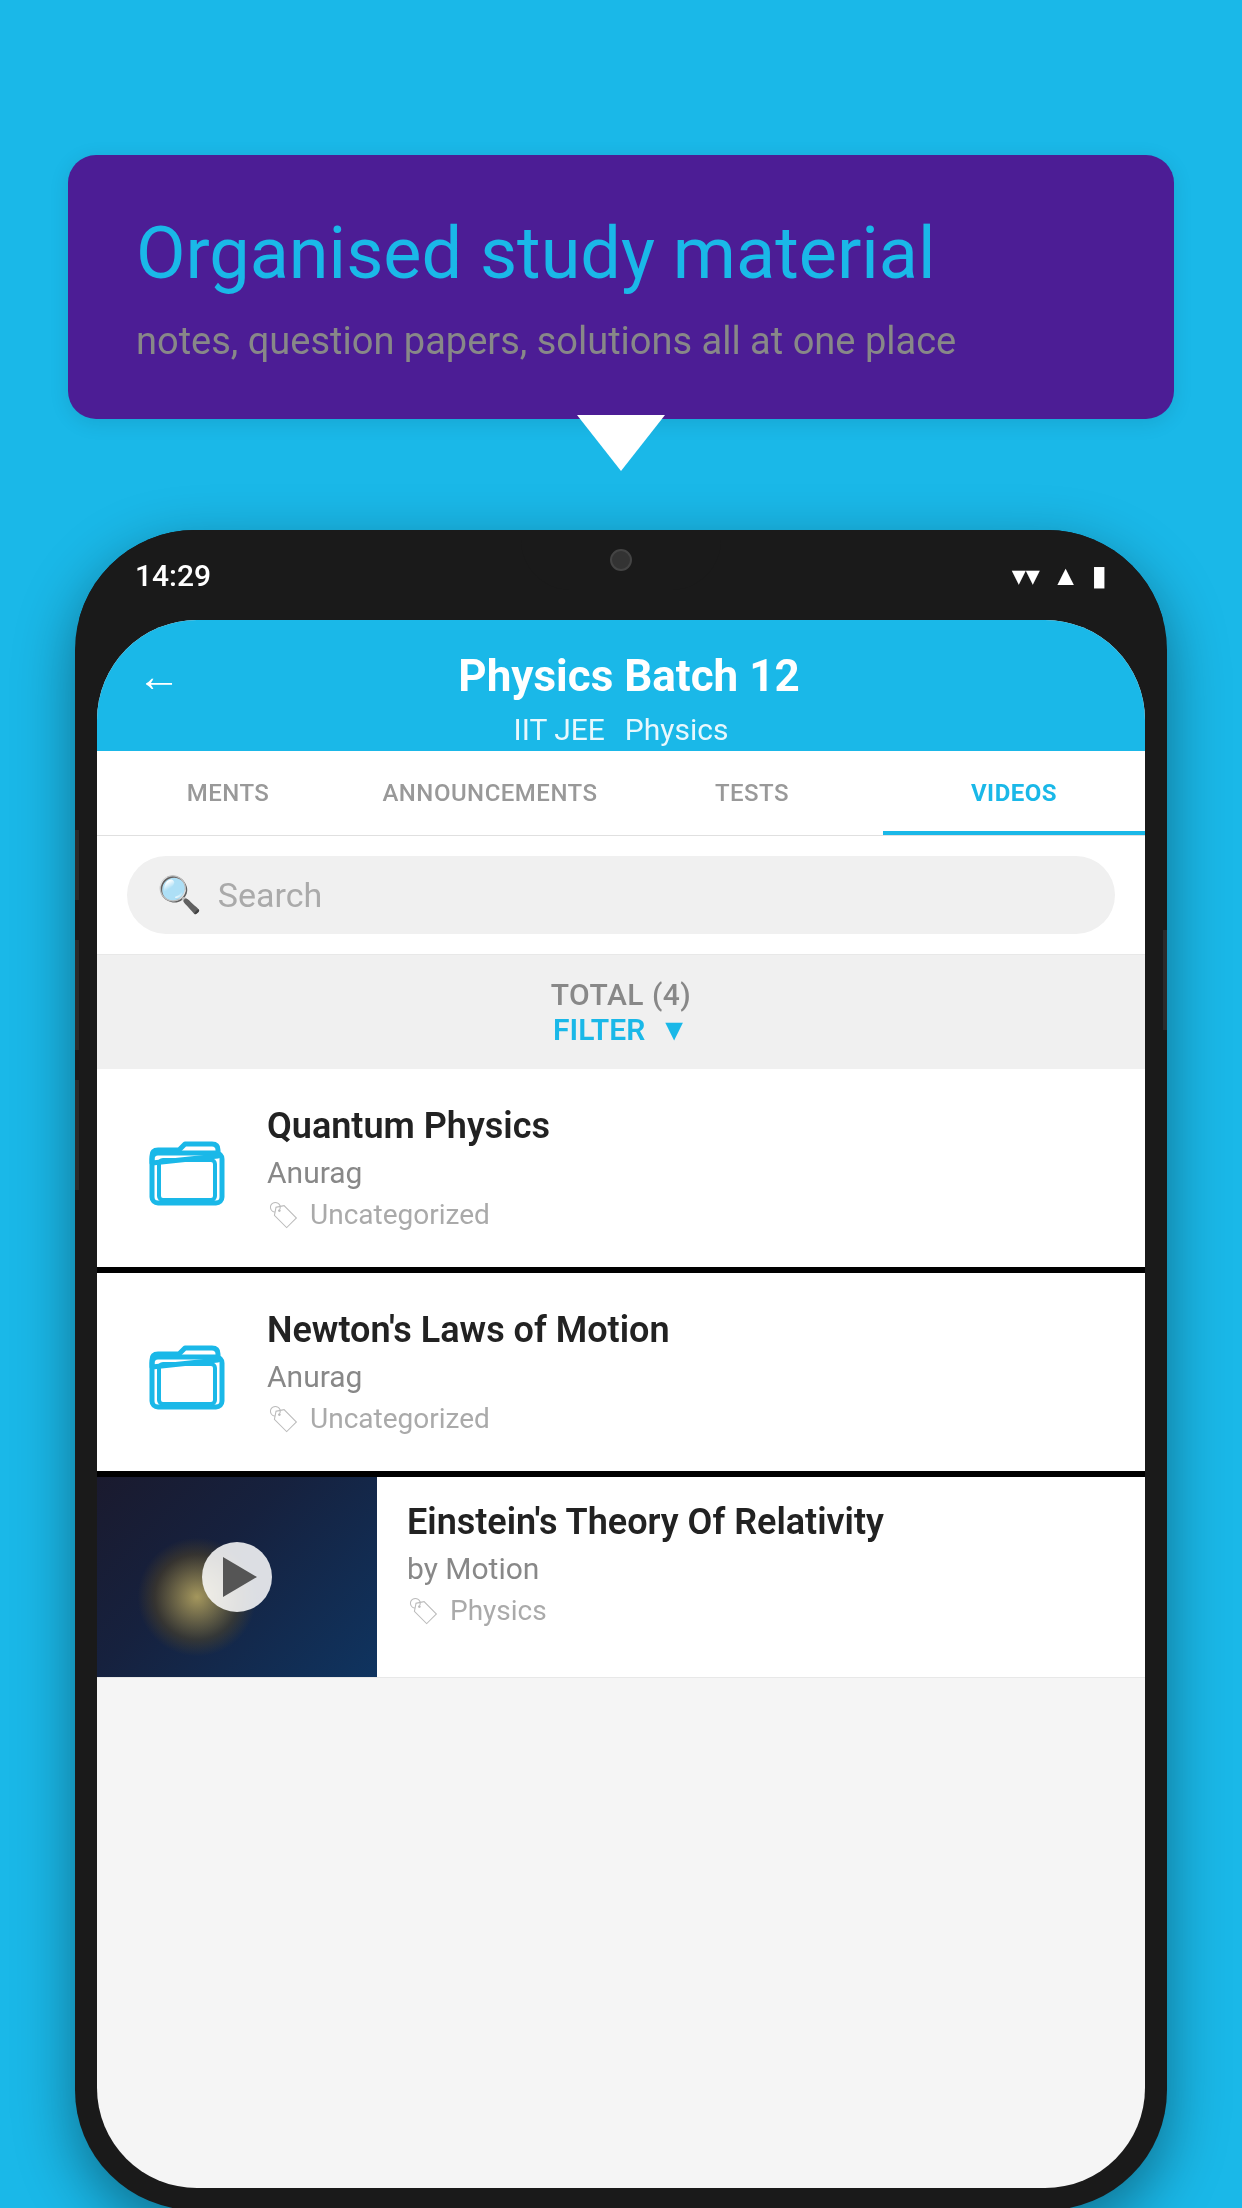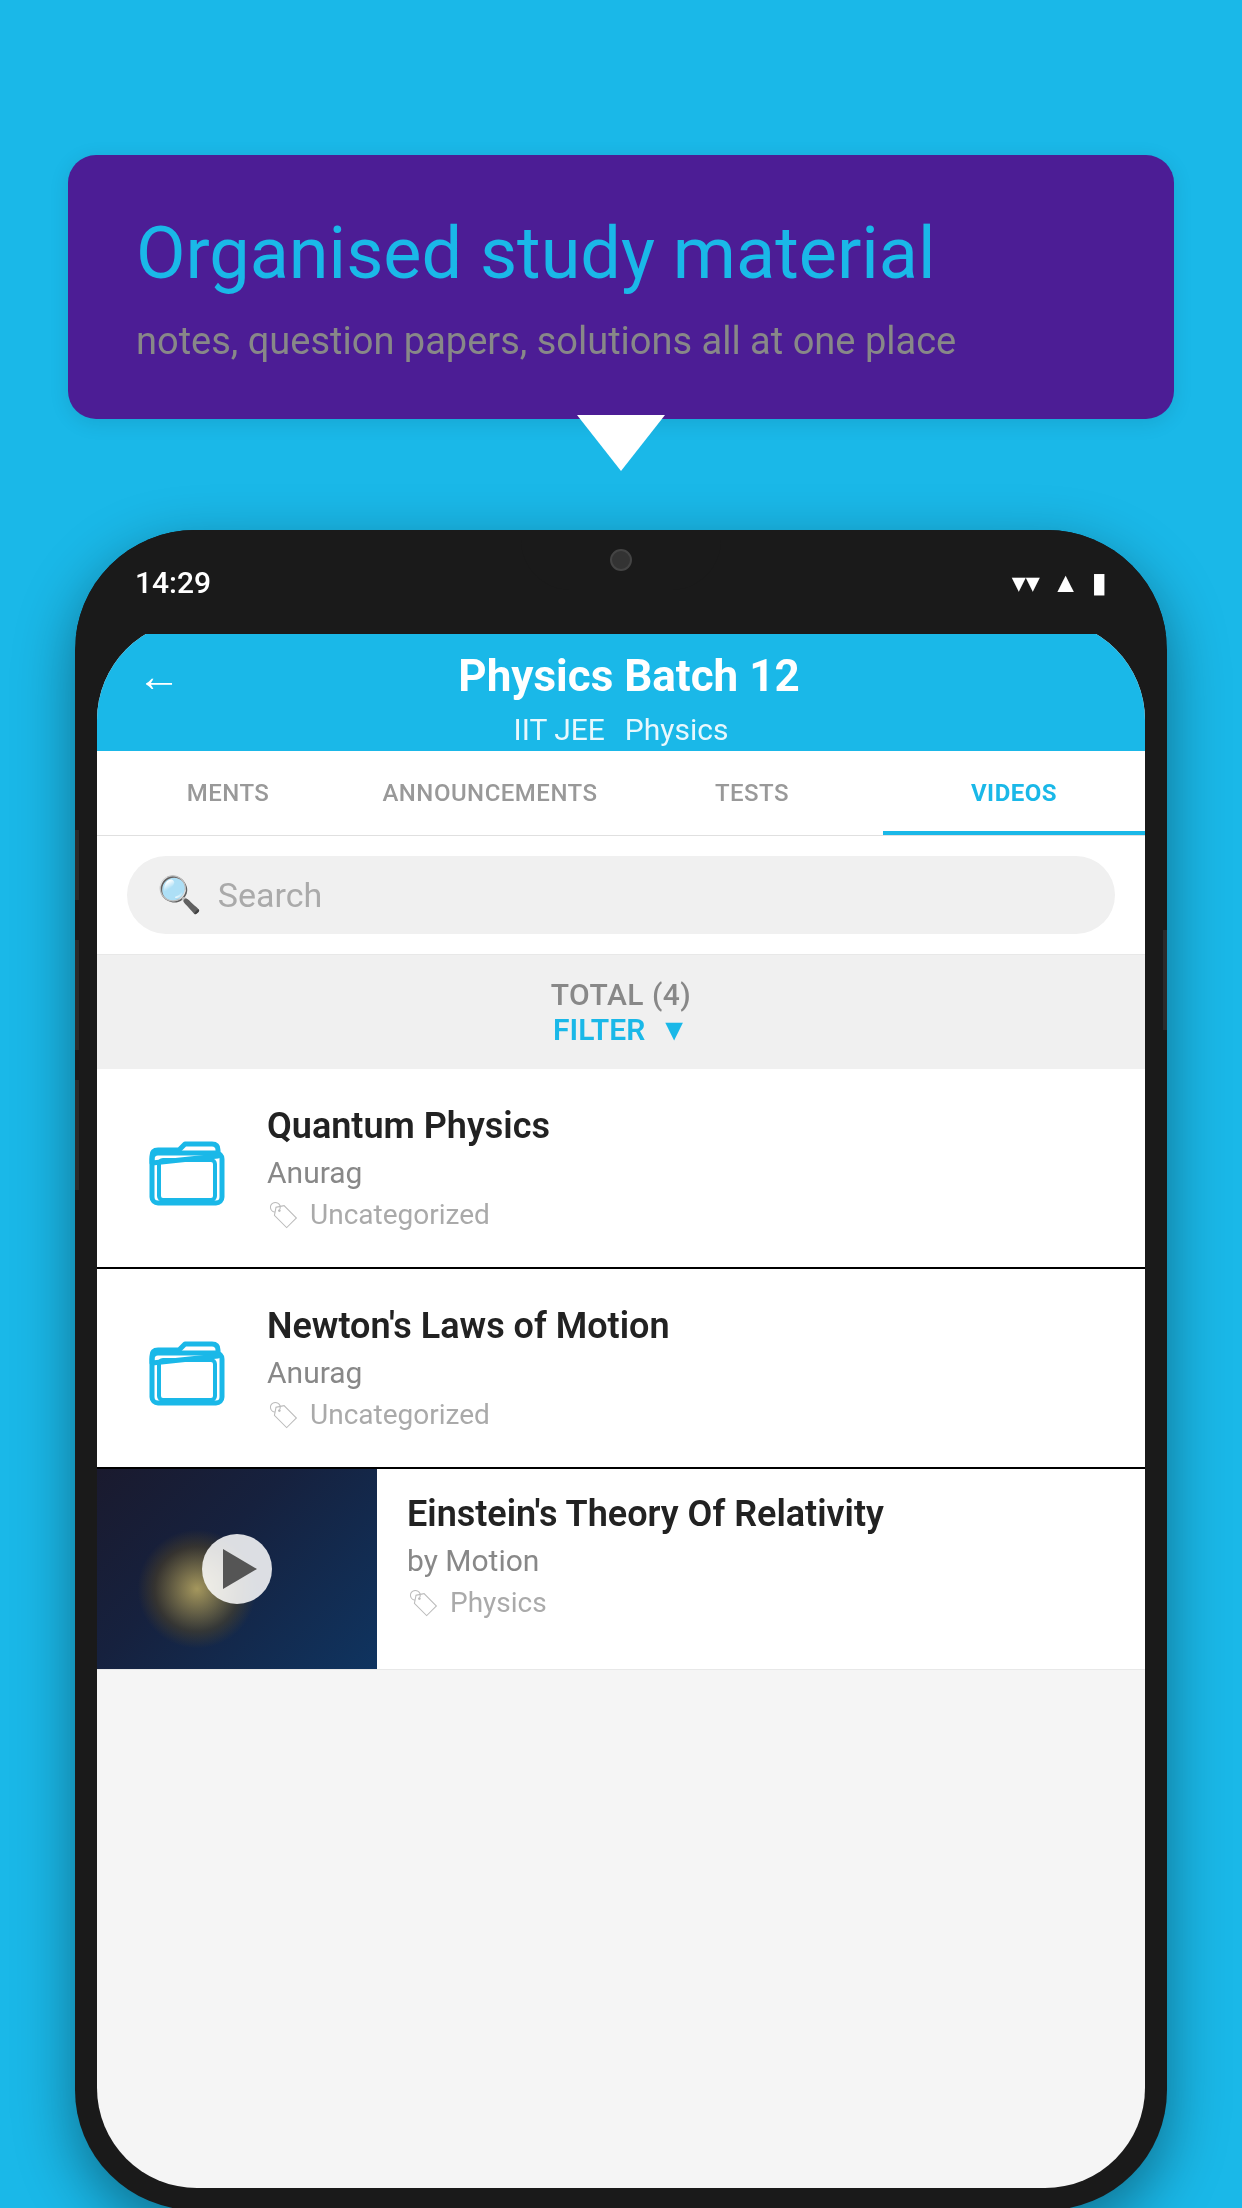--- a/index.html
+++ b/index.html
@@ -61,21 +61,21 @@
       box-shadow: 0 20px 60px rgba(0,0,0,0.4);
       overflow: hidden;
     }
 
     
     .phone-top {
       position: absolute;
       top: 0;
       left: 0;
       right: 0;
-      height: 104px;
+      height: 90px;
       background: #1a1a1a;
       display: flex;
       align-items: center;
       justify-content: space-between;
       padding: 0 60px;
       z-index: 10;
     }
     .status-time {
       color: white;
       font-size: 30px;
@@ -248,21 +248,21 @@
 
     
     .content-list {
       background: white;
       overflow: hidden;
     }
     .list-item {
       display: flex;
       align-items: center;
       padding: 36px 40px;
-      border-bottom: 2px solid #000000;
+      border-bottom: 6px solid #000000;
       background: white;
       gap: 30px;
       cursor: pointer;
     }
     .item-icon {
       width: 100px;
       flex-shrink: 0;
       display: flex;
       align-items: center;
       justify-content: center;

